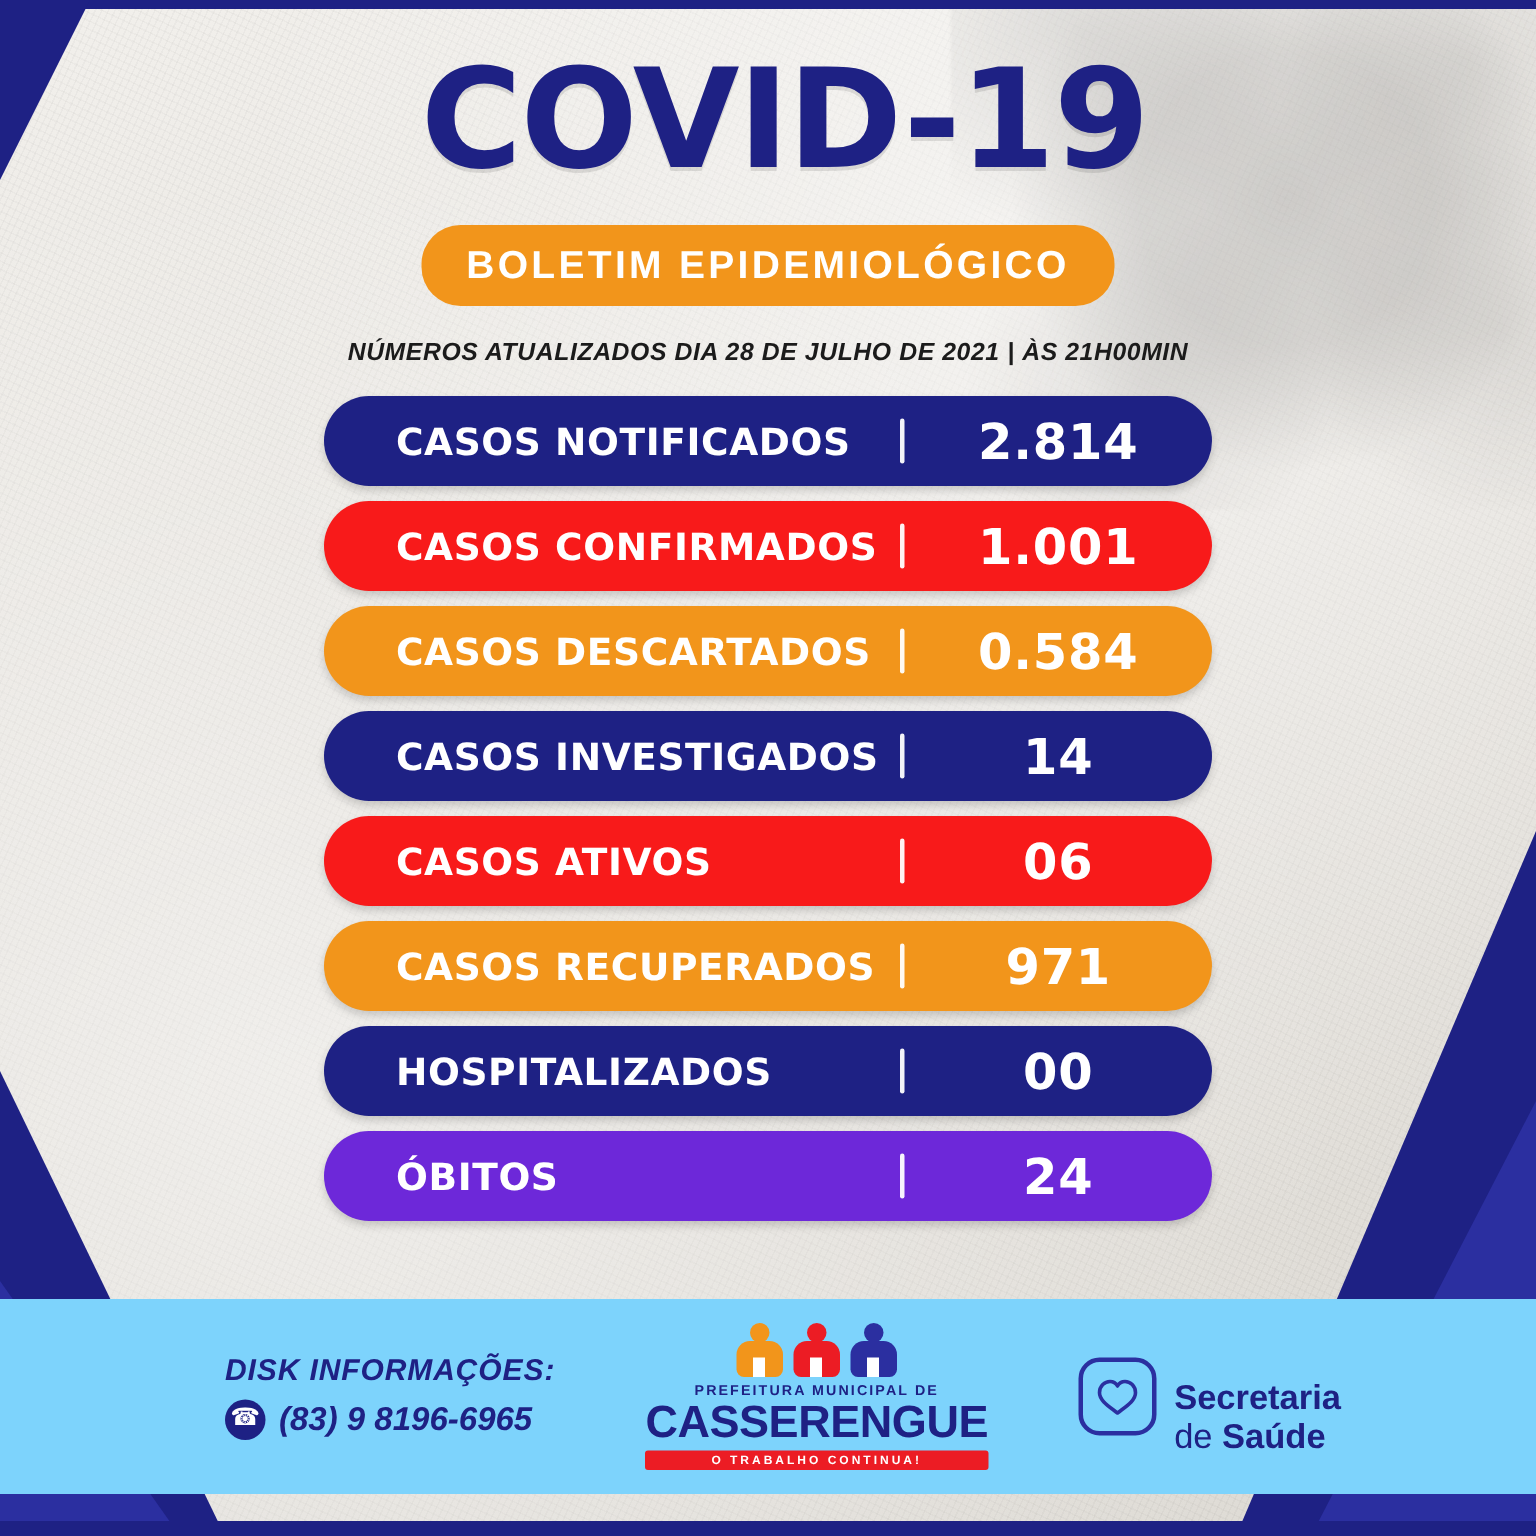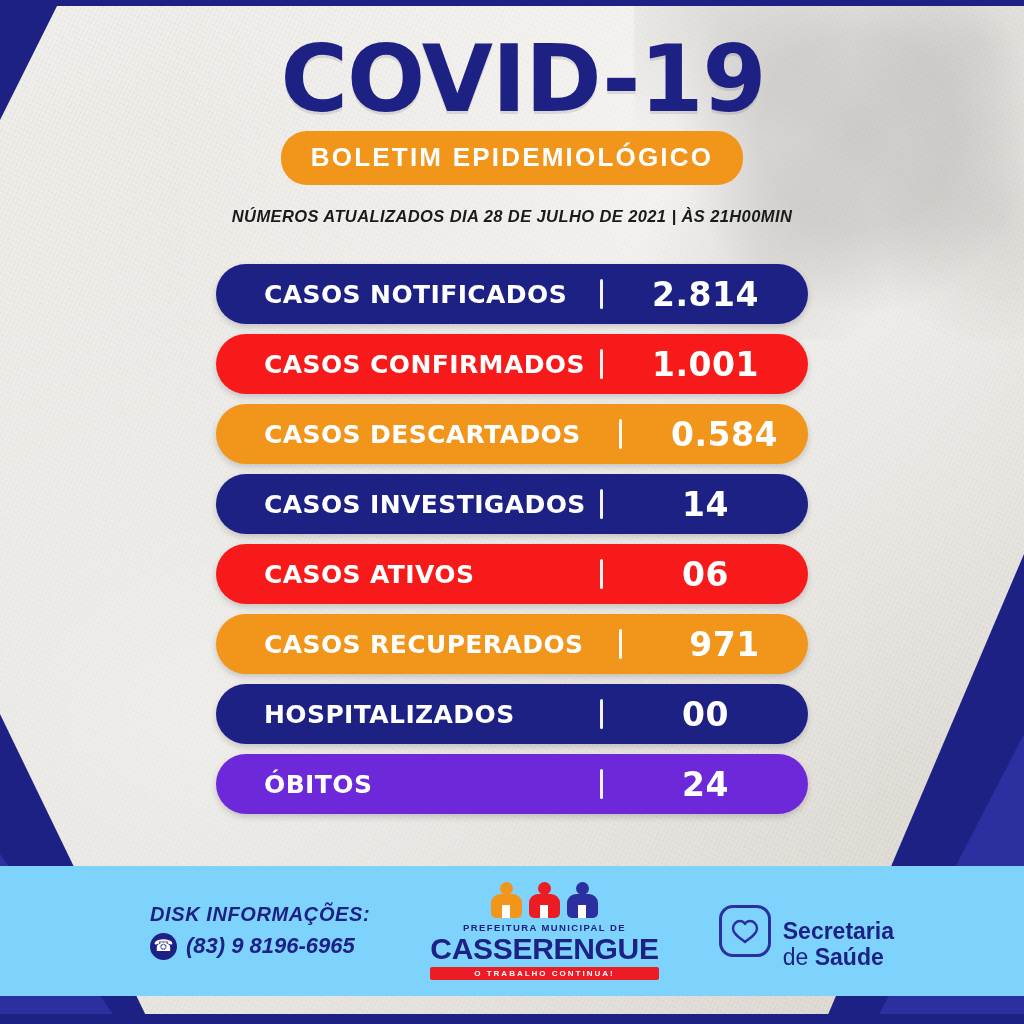--- a/index.html
+++ b/index.html
@@ -77,21 +77,21 @@
     line-height: 1;
     font-weight: 900;
     letter-spacing: -1px;
     color: #1e2184;
     font-family: "DejaVu Sans", sans-serif;
     text-shadow: 0 3px 0 rgba(0,0,0,0.10);
     padding-left: 22px;
   }
   .subtitle-pill {
     display: inline-block;
-    margin-top: 5px;
+    margin-top: 24px;
     background: #f2951b;
     color: #ffffff;
     font-weight: 800;
     font-size: 26px;
     letter-spacing: 2.2px;
     padding: 11px 30px 12px;
     border-radius: 26px;
   }
   .updated {
     margin-top: 22px;
@@ -138,21 +138,21 @@
     flex: 1;
     text-align: center;
     color: #ffffff;
     font-weight: 900;
     font-size: 33px;
     font-family: "DejaVu Sans", sans-serif;
     letter-spacing: 0.5px;
   }
   .c-navy  { background: #1e2184; }
   .c-red   { background: #f81a1a; }
-  .c-orange{ background: #f2951b; gap: 19px; }
+  .c-orange{ background: #f2951b; }
   .c-black { background: #6d28d9; }
 
   
   .footer {
     position: absolute;
     left: 0; bottom: 28px;
     width: 1024px; height: 130px;
     background: #7dd3fc;
     display: flex;
     align-items: center;

